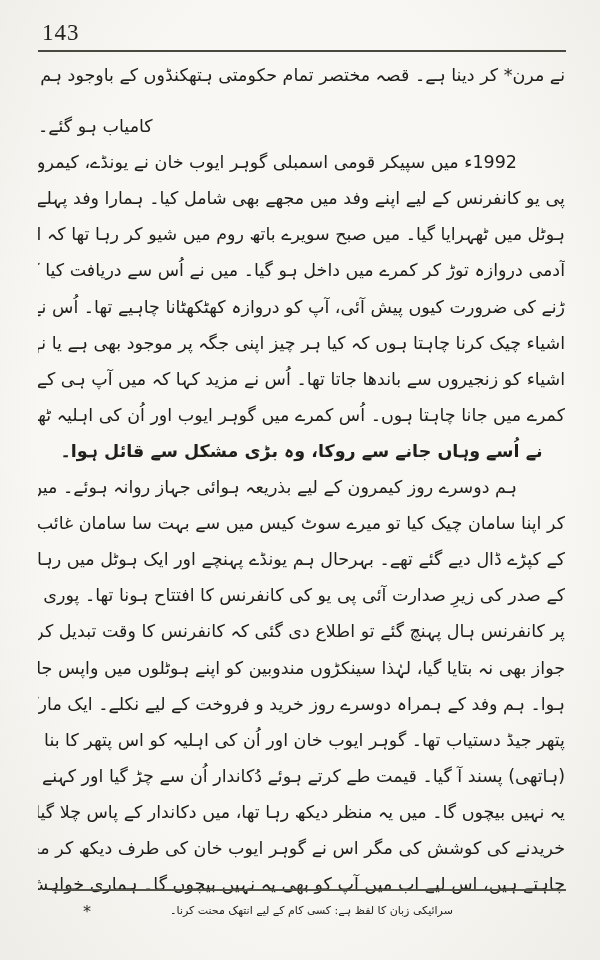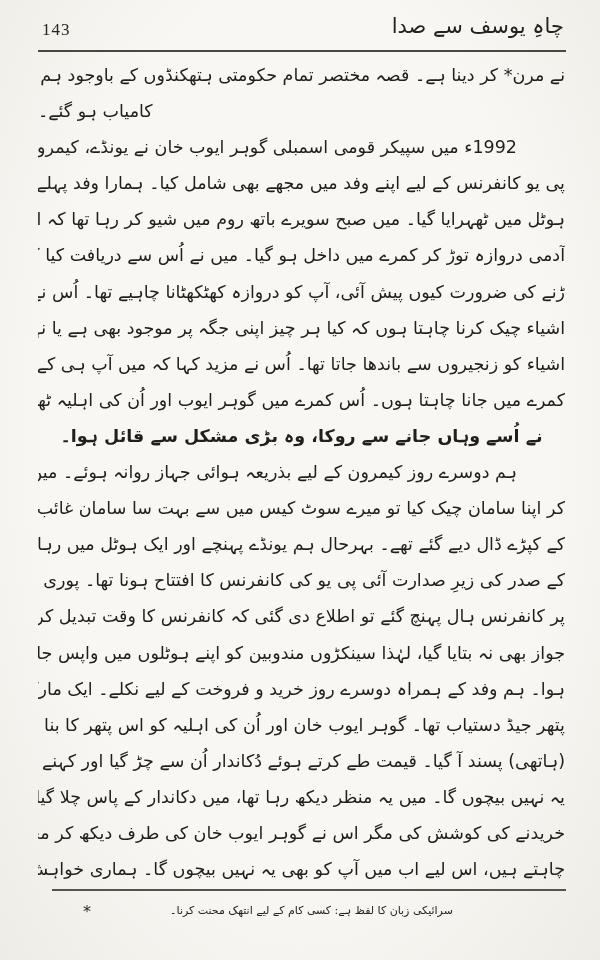--- a/index.html
+++ b/index.html
@@ -13,21 +13,21 @@
     width: 600px; height: 960px;
     background: #f6f5f0;
     background-image: radial-gradient(ellipse at 50% 45%, #f8f7f3 60%, #eeece6 100%);
     overflow: hidden;
     color: #1e1d1b;
   }
   
   .page-number {
     position: absolute; left: 42px; top: 20px;
     font-family: "Liberation Serif", serif;
-    font-size: 17px; letter-spacing: 1px; color: #26251f;
+    font-size: 23px; letter-spacing: 1px; color: #26251f;
     direction: ltr;
   }
   .book-title {
     position: absolute; right: 36px; top: 14px;
     direction: rtl;
     font-size: 21px; color: #23221d;
   }
   .header-rule {
     position: absolute; left: 38px; right: 34px; top: 50px;
     height: 2px; background: #4a483f;
@@ -40,21 +40,21 @@
   .ln {
     height: 36.1px; line-height: 36.1px;
     font-size: 17.5px;
     text-align: justify;
     text-align-last: justify;
     overflow: hidden;
     white-space: nowrap;
     color: #201f1b;
   }
   
-  .lines > .ln:nth-child(2)  { text-align-last: left; }
+  .lines > .ln:nth-child(2)  { text-align-last: left; margin-top: 15px; }
   
   .lines > .ln:nth-child(3),
   .lines > .ln:nth-child(12) { padding-right: 48px; }
   
   .lines > .ln:nth-child(11) { text-align-last: center; font-weight: bold; }
   
   .footnote-rule {
     position: absolute; left: 52px; right: 34px; top: 889px;
     height: 1.5px; background: #55534a;
   }
@@ -69,21 +69,20 @@
     font-size: 11px; line-height: 30px; color: #23221d;
     white-space: nowrap; overflow: hidden;
   }
 </style>
 </head>
 <body>
 
 <div class="page">
 
   <div class="page-number">143</div>
-  <div class="book-title">چاہِ یوسف سے صدا</div>
   <div class="header-rule"></div>
 
   <div class="lines">
     <div class="ln">نے مرن* کر دینا ہے۔ قصہ مختصر تمام حکومتی ہتھکنڈوں کے باوجود ہم بھاری اکثریت سے</div>
     <div class="ln">کامیاب ہو گئے۔</div>
     <div class="ln">1992ء میں سپیکر قومی اسمبلی گوہر ایوب خان نے یونڈے، کیمرون میں ہونے والی آئی</div>
     <div class="ln">پی یو کانفرنس کے لیے اپنے وفد میں مجھے بھی شامل کیا۔ ہمارا وفد پہلے نائیجیریا گیا جہاں ہمیں ایک</div>
     <div class="ln">ہوٹل میں ٹھہرایا گیا۔ میں صبح سویرے باتھ روم میں شیو کر رہا تھا کہ اچانک ہوٹل کی انتظامیہ کا ایک</div>
     <div class="ln">آدمی دروازہ توڑ کر کمرے میں داخل ہو گیا۔ میں نے اُس سے دریافت کیا کہ آپ کو دروازہ تو</div>
     <div class="ln">ڑنے کی ضرورت کیوں پیش آئی، آپ کو دروازہ کھٹکھٹانا چاہیے تھا۔ اُس نے کہا کہ میں کمرے کی</div>

